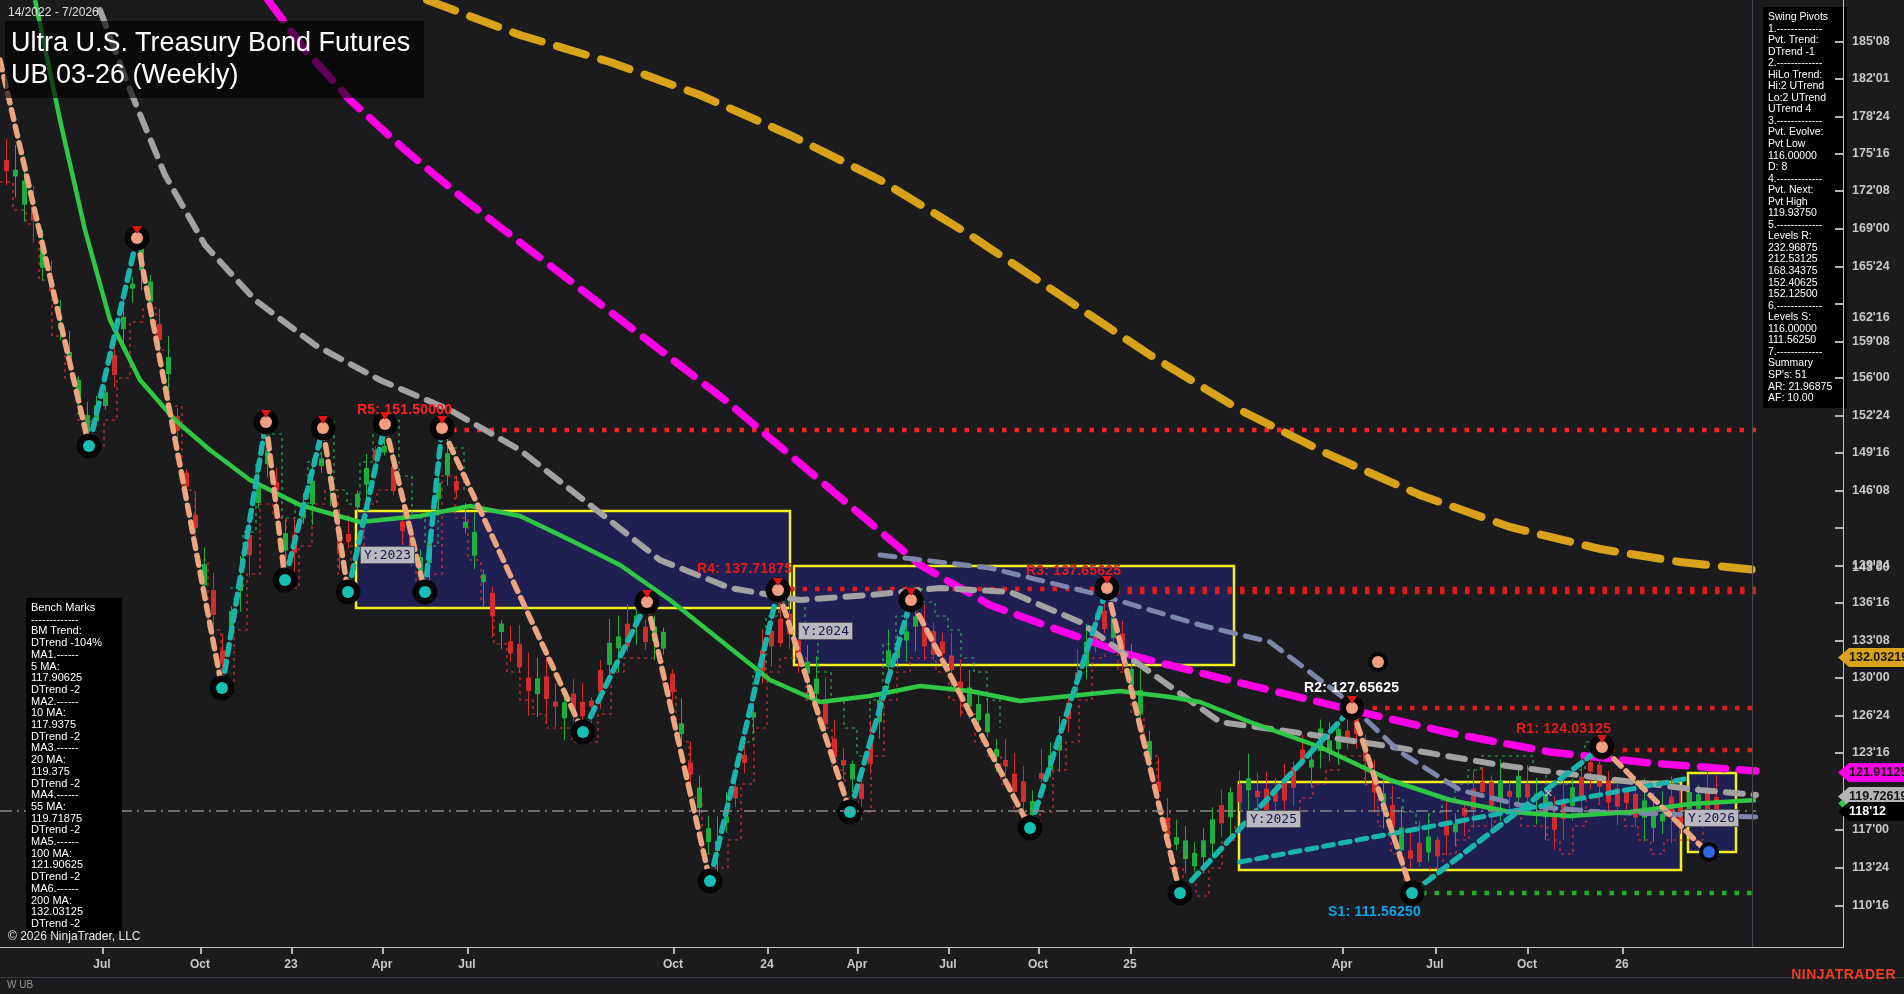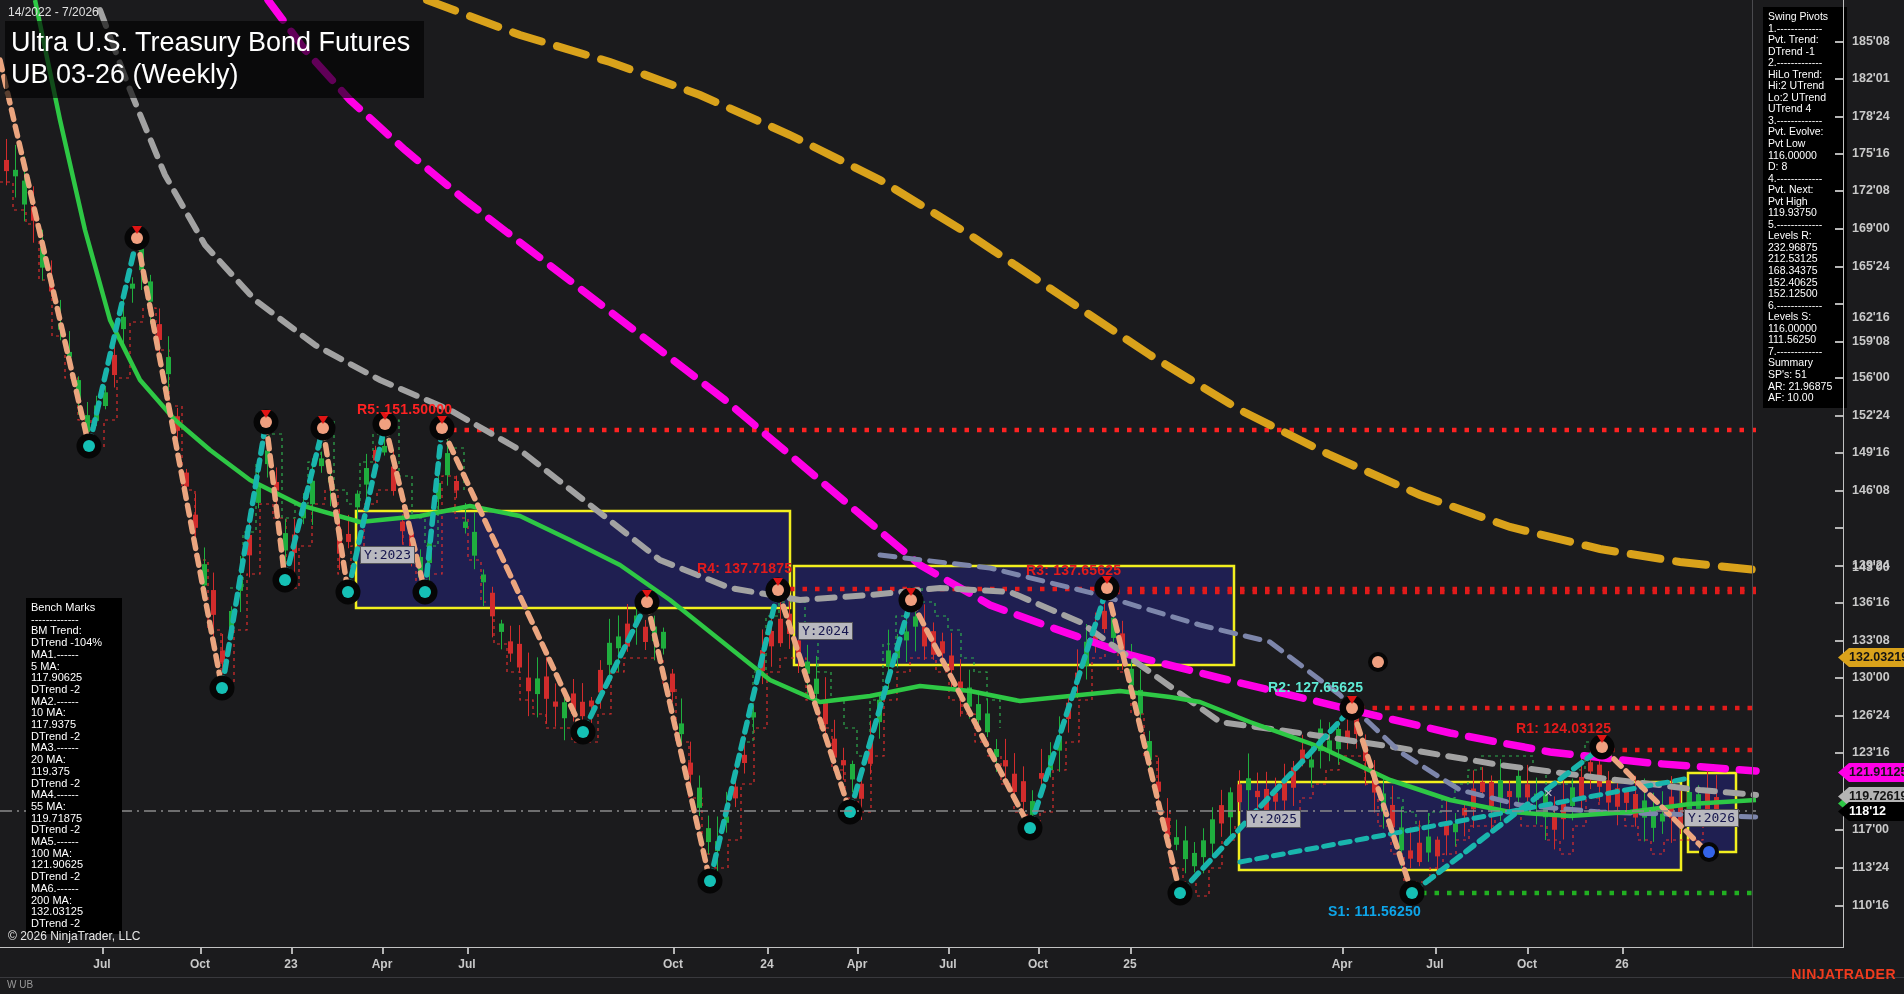--- a/index.html
+++ b/index.html
@@ -630,21 +630,21 @@
       <div class="ttick-label overlay" style="left: 1413px;">Jul</div>
       <div class="ttick-line overlay" style="left: 1527px;"></div>
       <div class="ttick-label overlay" style="left: 1505px;">Oct</div>
       <div class="ttick-line overlay" style="left: 1622px;"></div>
       <div class="ttick-label overlay" style="left: 1600px;">26</div>
     </div>
   <div id="level-labels">
       <div class="lvl-label" style="left: 357px; top: 401px; color: rgb(255, 34, 34);">R5: 151.50000</div>
       <div class="lvl-label" style="left: 697px; top: 560px; color: rgb(227, 27, 27);">R4: 137.71875</div>
       <div class="lvl-label" style="left: 1026px; top: 562px; color: rgb(227, 27, 27);">R3: 137.65625</div>
-      <div class="lvl-label" style="left: 1268px; top: 679px; color: #5eead4;">R2: 127.65625</div>
+      <div class="lvl-label" style="left: 1304px; top: 679px; color: #ffffff;">R2: 127.65625</div>
       <div class="lvl-label" style="left: 1516px; top: 720px; color: rgb(227, 27, 27);">R1: 124.03125</div>
       <div class="lvl-label" style="left: 1328px; top: 903px; color: #0ea5e9;">S1: 111.56250</div>
     </div>
   <div id="year-chips">
       <div class="chip" style="left: 360px; top: 546px;">Y:2023</div>
       <div class="chip" style="left: 798px; top: 606px; margin-top: 16px;">Y:2024</div>
       <div class="chip" style="left: 1246px; top: 810px;">Y:2025</div>
       <div class="chip" style="left: 1684px; top: 809px;">Y:2026</div>
     </div>
   <div id="markers">

